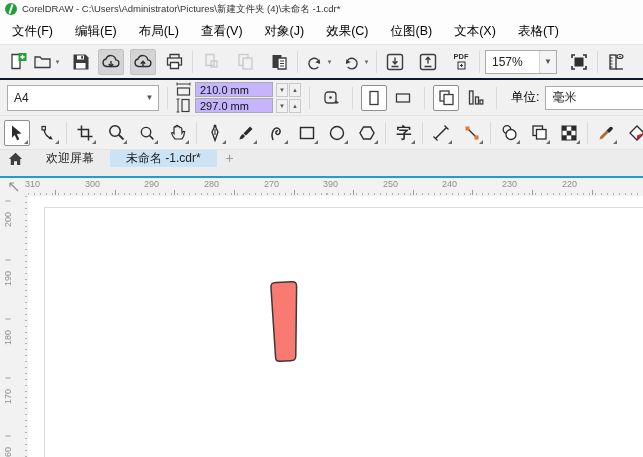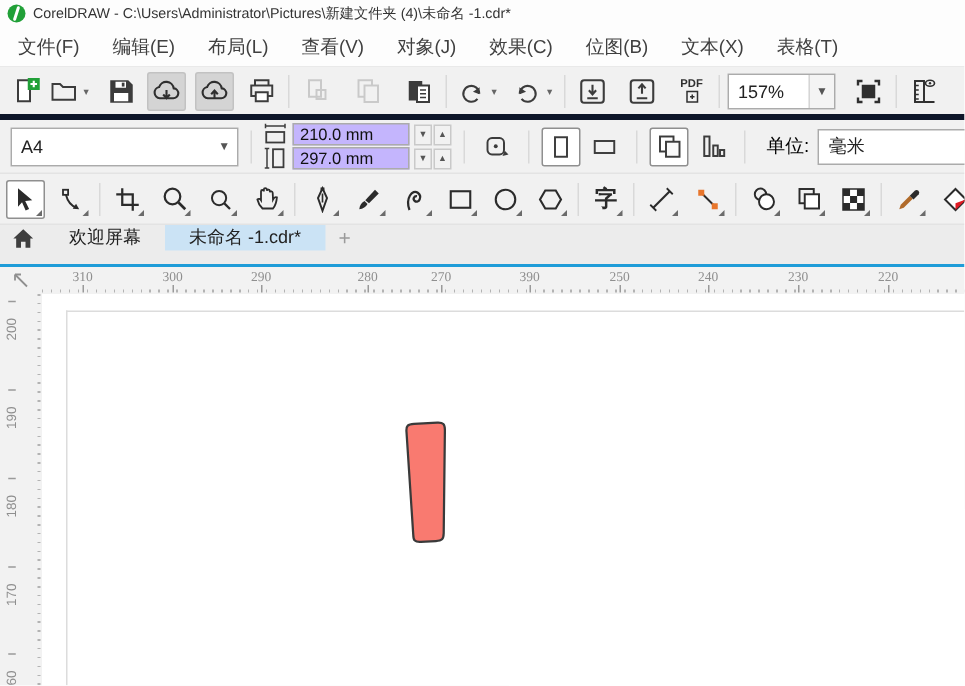--- a/index.html
+++ b/index.html
@@ -8,25 +8,25 @@
   .app { position:relative; width:643px; height:457px; background:#f5f5f5; }
 
   
   .titlebar { height:18px; background:#fdfdfd; display:flex; align-items:center; padding-left:5px; gap:5px; }
   .logo { width:12px; height:12px; border-radius:50%; background:#21A038; position:relative; flex:0 0 auto; }
   .logo::after { content:""; position:absolute; left:5px; top:1px; width:2px; height:10px; background:#fff; transform:rotate(18deg); border-radius:1px; }
   .title-text { font-size:9.5px; color:#333; white-space:nowrap; }
 
   
   .menubar { height:27px; background:#fdfdfd; display:flex; align-items:center; padding-left:1px; border-bottom:1px solid #e9e9e9; }
-  .menu-item { font-size:12.5px; color:#404040; padding:0 11px; height:100%; display:flex; align-items:center; cursor:default; }
+  .menu-item { font-size:12.5px; color:#000000; padding:0 11px; height:100%; display:flex; align-items:center; cursor:default; }
 
   
   .toolbar { display:flex; align-items:center; background:#f1f1f1; }
-  .tb-std { height:35px; padding-left:5px; border-bottom:4px solid #0f172a; }
+  .tb-std { height:35px; padding-left:5px; border-bottom:2px solid #0f172a; }
   .tb-prop { height:36px; padding-left:7px; border-bottom:1px solid #e3e3e3; }
   .tb-tools { height:34px; padding-left:4px; border-bottom:1px solid #e3e3e3; }
   .tbtn { width:26px; height:26px; display:flex; align-items:center; justify-content:center; border:1px solid transparent; border-radius:2px; flex:0 0 auto; position:relative; }
   .tbtn.pressed { background:#d4d4d4; border-color:#c2c2c2; }
   .tbtn.selected { background:#fff; border-color:#8f8f8f; }
   .sep { width:1px; height:22px; background:#d9d9d9; margin:0 5px; flex:0 0 auto; }
   .caret { font-size:7px; color:#666; width:9px; text-align:center; flex:0 0 auto; }
   svg.ic { display:block; }
   .flyout::after { content:""; position:absolute; right:1px; bottom:1px; border-left:4px solid transparent; border-bottom:4px solid #6b6b6b; width:0; height:0; }
 
@@ -48,21 +48,21 @@
   .home-btn { width:30px; display:flex; align-items:center; justify-content:center; }
   .tab { display:flex; align-items:center; padding:0 16px; font-size:12px; color:#222; white-space:nowrap; }
   .tab.active { background:#CBE3F5; }
   .newtab { width:26px; display:flex; align-items:center; justify-content:center; color:#9a9a9a; font-size:14px; }
   .accent { height:2px; background:#1E9CD8; }
 
   
   .hruler { position:relative; height:18px; background:#f2f2f2; overflow:hidden; }
   .hruler::before { content:""; position:absolute; left:28px; right:0; bottom:1px; height:2px;
      background-image:repeating-linear-gradient(90deg,#b3b3b3 0 1px,transparent 1px 5.97px); }
-  .h-num { position:absolute; top:1px; width:60px; text-align:center; font-size:9px; color:#8f8f8f;font-family:Liberation Serif, serif; }
+  .h-num { position:absolute; top:1px; width:60px; text-align:left; font-size:9px; color:#8f8f8f; }
   .h-num::after { content:""; position:absolute; left:50%; bottom:-6px; width:1px; height:5px; background:#9a9a9a; }
   .origin { position:absolute; left:0; top:0; width:28px; height:18px; display:flex; align-items:center; justify-content:center; }
 
   .workarea { display:flex; height:261px; }
   .vruler { position:relative; width:28px; background:#f2f2f2; flex:0 0 auto; overflow:hidden; }
   .vruler::before { content:""; position:absolute; top:0; bottom:0; right:1px; width:2px;
      background-image:repeating-linear-gradient(180deg,#b3b3b3 0 1px,transparent 1px 5.9px); }
   .v-num { position:absolute; left:-6px; width:28px; height:13px; line-height:13px; text-align:center; font-size:9px; color:#8f8f8f; transform:rotate(-90deg); }
   .v-num::after { content:""; position:absolute; right:-7px; top:6px; width:5px; height:1px; background:#9a9a9a; transform:rotate(90deg); }
 
@@ -430,21 +430,21 @@
   <div class="hruler">
     <div class="origin">
       <svg width="14" height="14" viewBox="0 0 14 14">
         <path d="M3 3l8 8" stroke="#8f8f8f" stroke-width="1.2"></path>
         <path d="M3 3h4M3 3v4" stroke="#8f8f8f" stroke-width="1.2"></path>
       </svg>
     </div>
     <span class="h-num" style="left:25px">310</span>
     <span class="h-num" style="left:85px">300</span>
     <span class="h-num" style="left:144px">290</span>
-    <span class="h-num" style="left:215px">280</span>
+    <span class="h-num" style="left:204px">280</span>
     <span class="h-num" style="left:264px">270</span>
     <span class="h-num" style="left:323px">390</span>
     <span class="h-num" style="left:383px">250</span>
     <span class="h-num" style="left:442px">240</span>
     <span class="h-num" style="left:502px">230</span>
     <span class="h-num" style="left:562px">220</span>
   </div>
 
   <div class="workarea">
     <div class="vruler">

